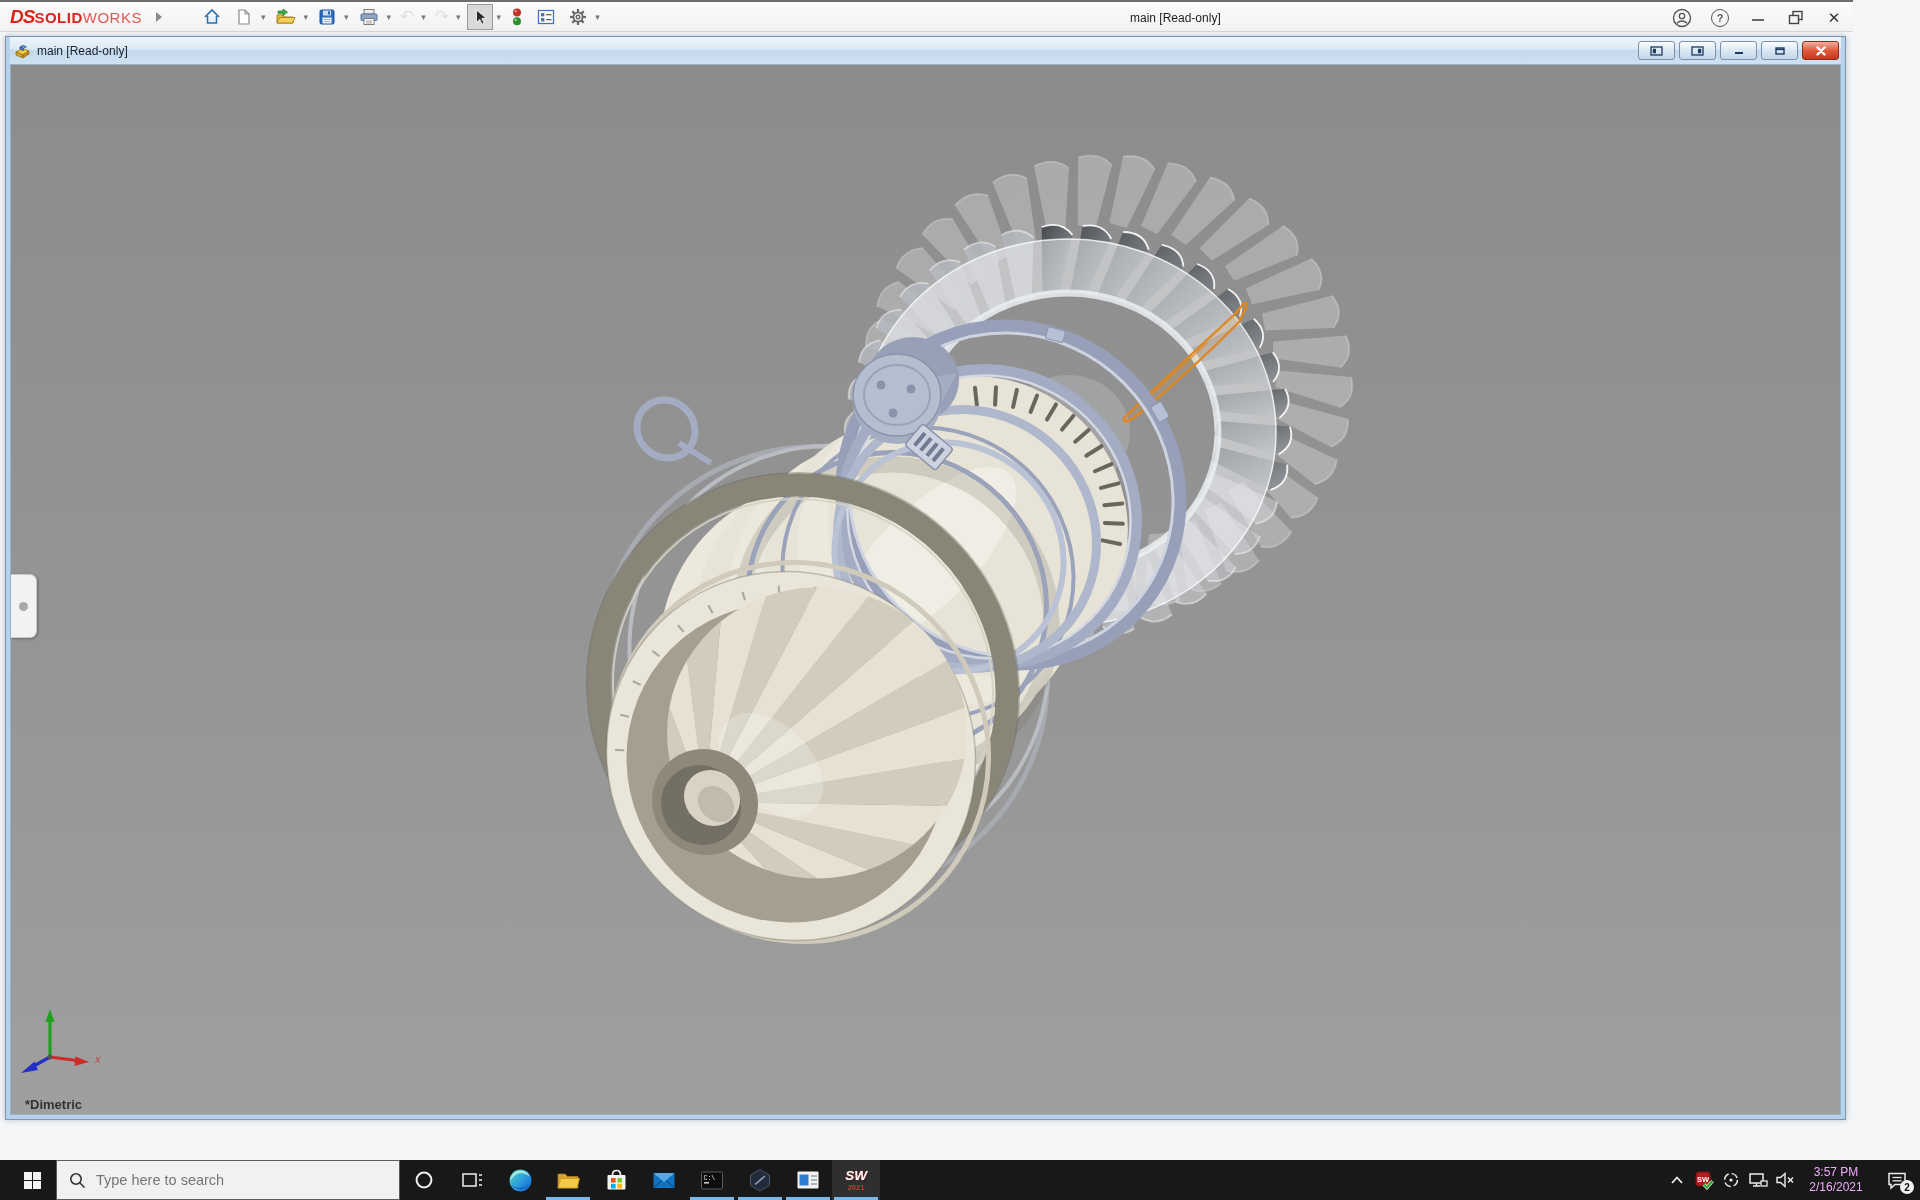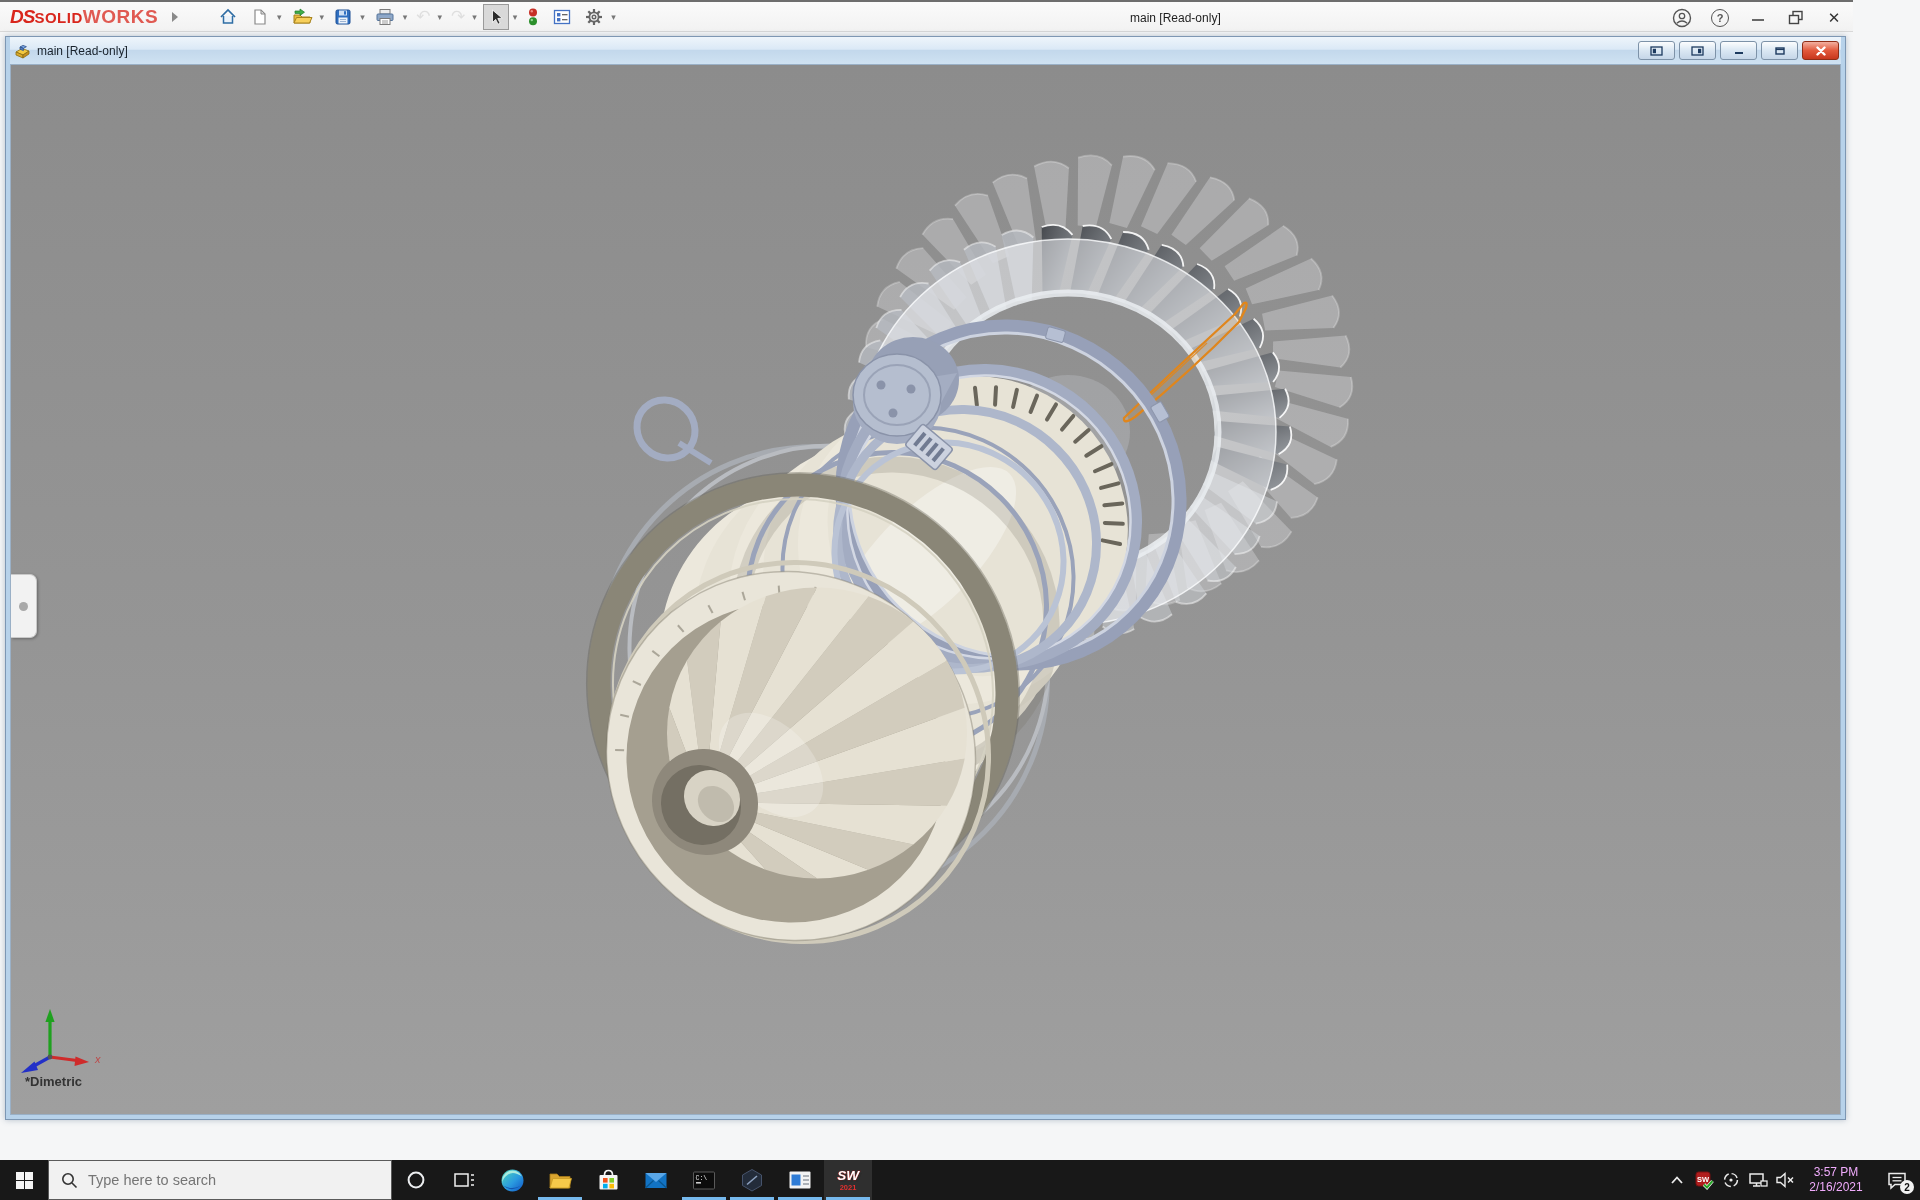--- a/index.html
+++ b/index.html
@@ -6,21 +6,21 @@
   html,body { width:1920px; height:1200px; overflow:hidden;
     font-family:"Liberation Sans", sans-serif; background:#f5f6f7; }
 
   
   .titlebar { position:absolute; left:0; top:0; width:1853px; height:32px;
     background:linear-gradient(#fbfbfb,#f2f2f2); border-top:2px solid #6e6e6e;
     border-bottom:1px solid #d8d8d8; display:flex; align-items:center; }
   .logo { display:flex; align-items:baseline; margin-left:10px; }
   .logo .mark { font-size:19px; font-weight:bold; font-style:italic; color:#d9261c; letter-spacing:-1px; }
   .logo .solid { font-size:15px; font-weight:bold; color:#d9261c; margin-left:0; letter-spacing:.5px;}
-  .logo .works { font-size:19px; font-weight:700; color:#e05a52; letter-spacing:.5px;text-align:right;}
+  .logo .works { font-size:15px; font-weight:400; color:#e05a52; letter-spacing:.5px;text-align:right;}
   .flyout-arrow { margin-left:14px; width:0; height:0; border-left:6px solid #8a8a8a;
     border-top:5px solid transparent; border-bottom:5px solid transparent; }
   .tb-tools { display:flex; align-items:center; margin-left:34px; }
   .tb-btn { height:26px; display:flex; align-items:center; justify-content:center;
     padding:0 3px; margin:0 2px; border:1px solid transparent; }
   .tb-btn svg { display:block; }
   .dd { font-size:9px; color:#777; margin:0 3px 0 1px; }
   .tb-disabled { opacity:.45; filter:grayscale(1); }
   .tb-sel-box { display:flex; align-items:center; background:#d9d9d9;
     border:1px solid #9a9a9a; height:26px; padding:0 2px; margin:0 3px; }
@@ -50,26 +50,26 @@
 
   
   .viewport { position:relative; width:1831px; height:1051px;
     border:1px solid #9ab0c6;
     background:linear-gradient(180deg,#8c8c8c 0%,#959595 55%,#9f9f9f 100%); overflow:hidden; }
   .viewport svg.scene { position:absolute; left:0; top:0; }
   .splitter-tab { position:absolute; left:0; top:509px; width:26px; height:64px;
     background:#f2f2f2; border:1px solid #c9c9c9; border-left:none; border-radius:0 7px 7px 0;
     box-shadow:1px 1px 3px rgba(0,0,0,.3); display:flex; align-items:center; justify-content:center; }
   .splitter-dot { width:9px; height:9px; border-radius:50%; background:#a9a9a9; }
-  .orient-label { position:absolute; left:14px; top:1009px; font-size:13px; font-weight:bold; color:#333; }
+  .orient-label { position:absolute; left:14px; top:1032px; font-size:13px; font-weight:bold; color:#333; }
   .triad { position:absolute; left:0; top:930px; }
 
   
   .taskbar { position:absolute; left:0; top:1160px; width:1920px; height:40px;
-    background:#181818; display:flex; align-items:stretch; }
+    background:#181818; display:flex; align-items:stretch;padding-left:8px; }
   .tk-btn { width:48px; display:flex; align-items:center; justify-content:center; position:relative; }
   .tk-btn.active { background:rgba(255,255,255,.10); }
   .tk-underline { position:absolute; bottom:0; left:2px; width:44px; height:3px; background:#76b9ed; }
   .search { width:344px; background:#f1f1f1; border:1px solid #5a5a5a; display:flex; align-items:center; }
   .search svg { margin:0 10px 0 12px; }
   .search input { border:none; outline:none; background:transparent; font-size:14.5px; color:#3c3c3c;
     width:270px; font-family:"Liberation Sans",sans-serif; }
   .tray { margin-left:auto; display:flex; align-items:stretch; }
   .tray-btn { width:27px; display:flex; align-items:center; justify-content:center; }
   .clock { width:76px; display:flex; flex-direction:column; align-items:center; justify-content:center;

